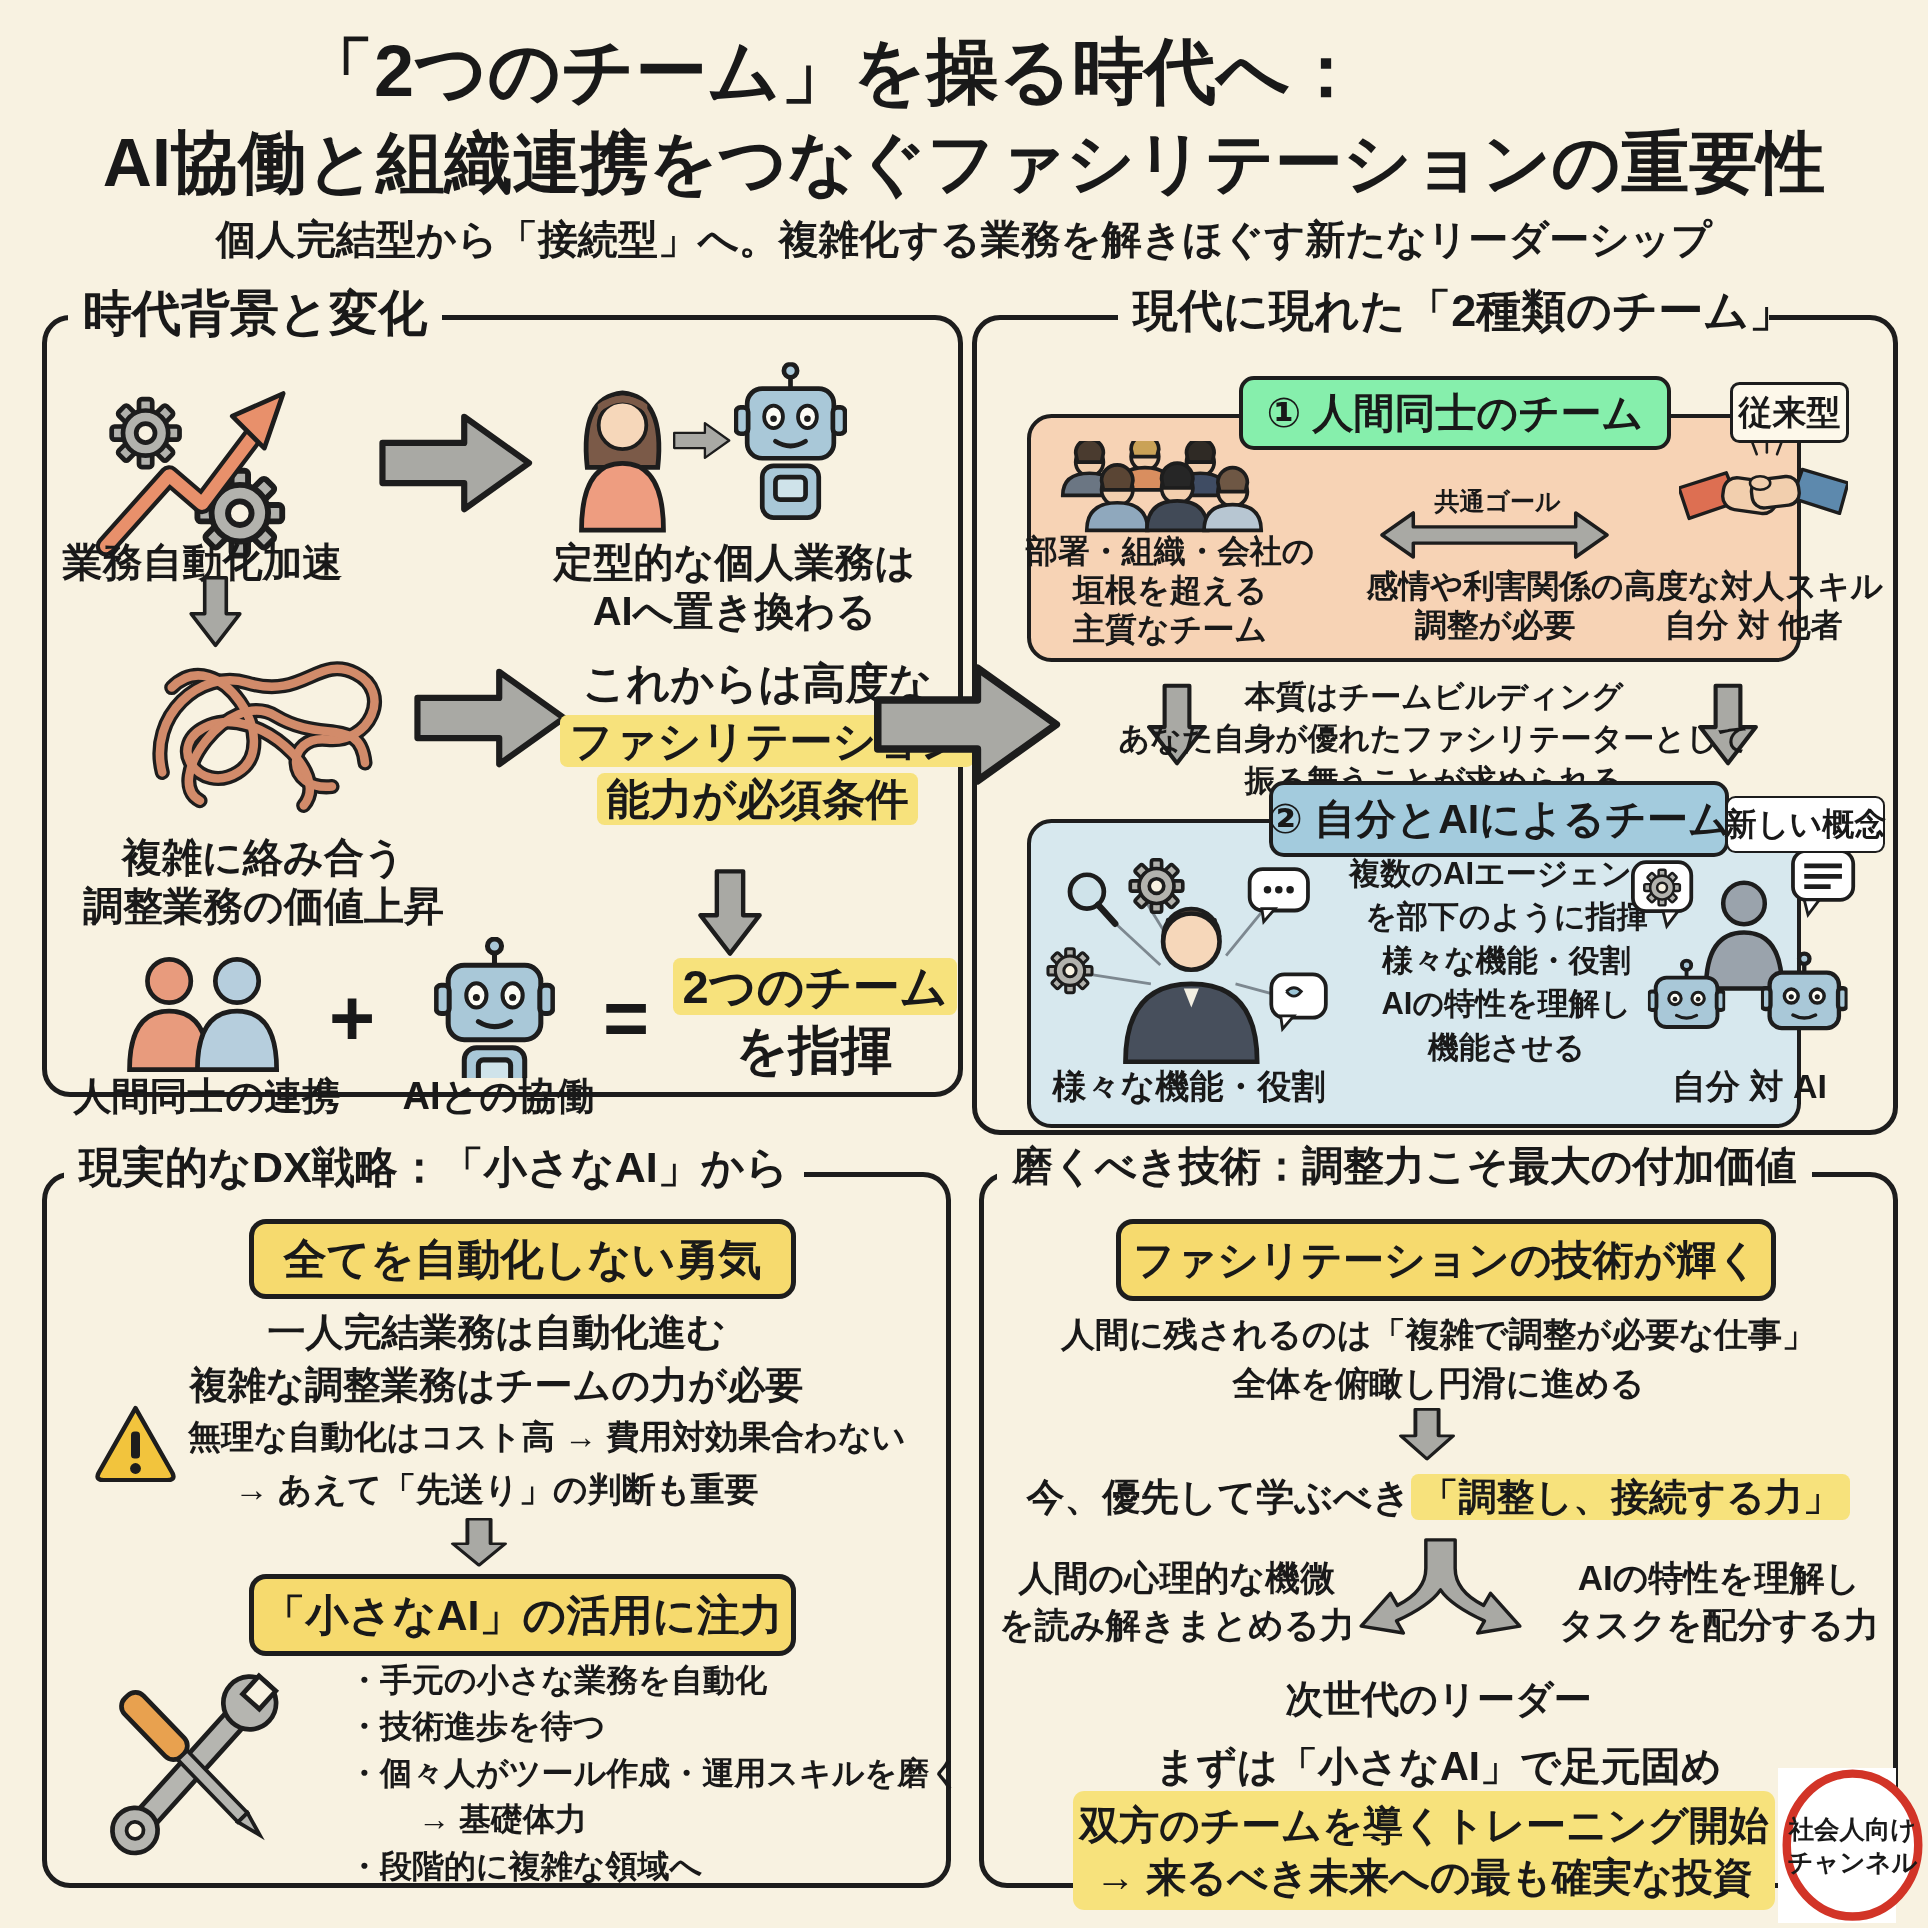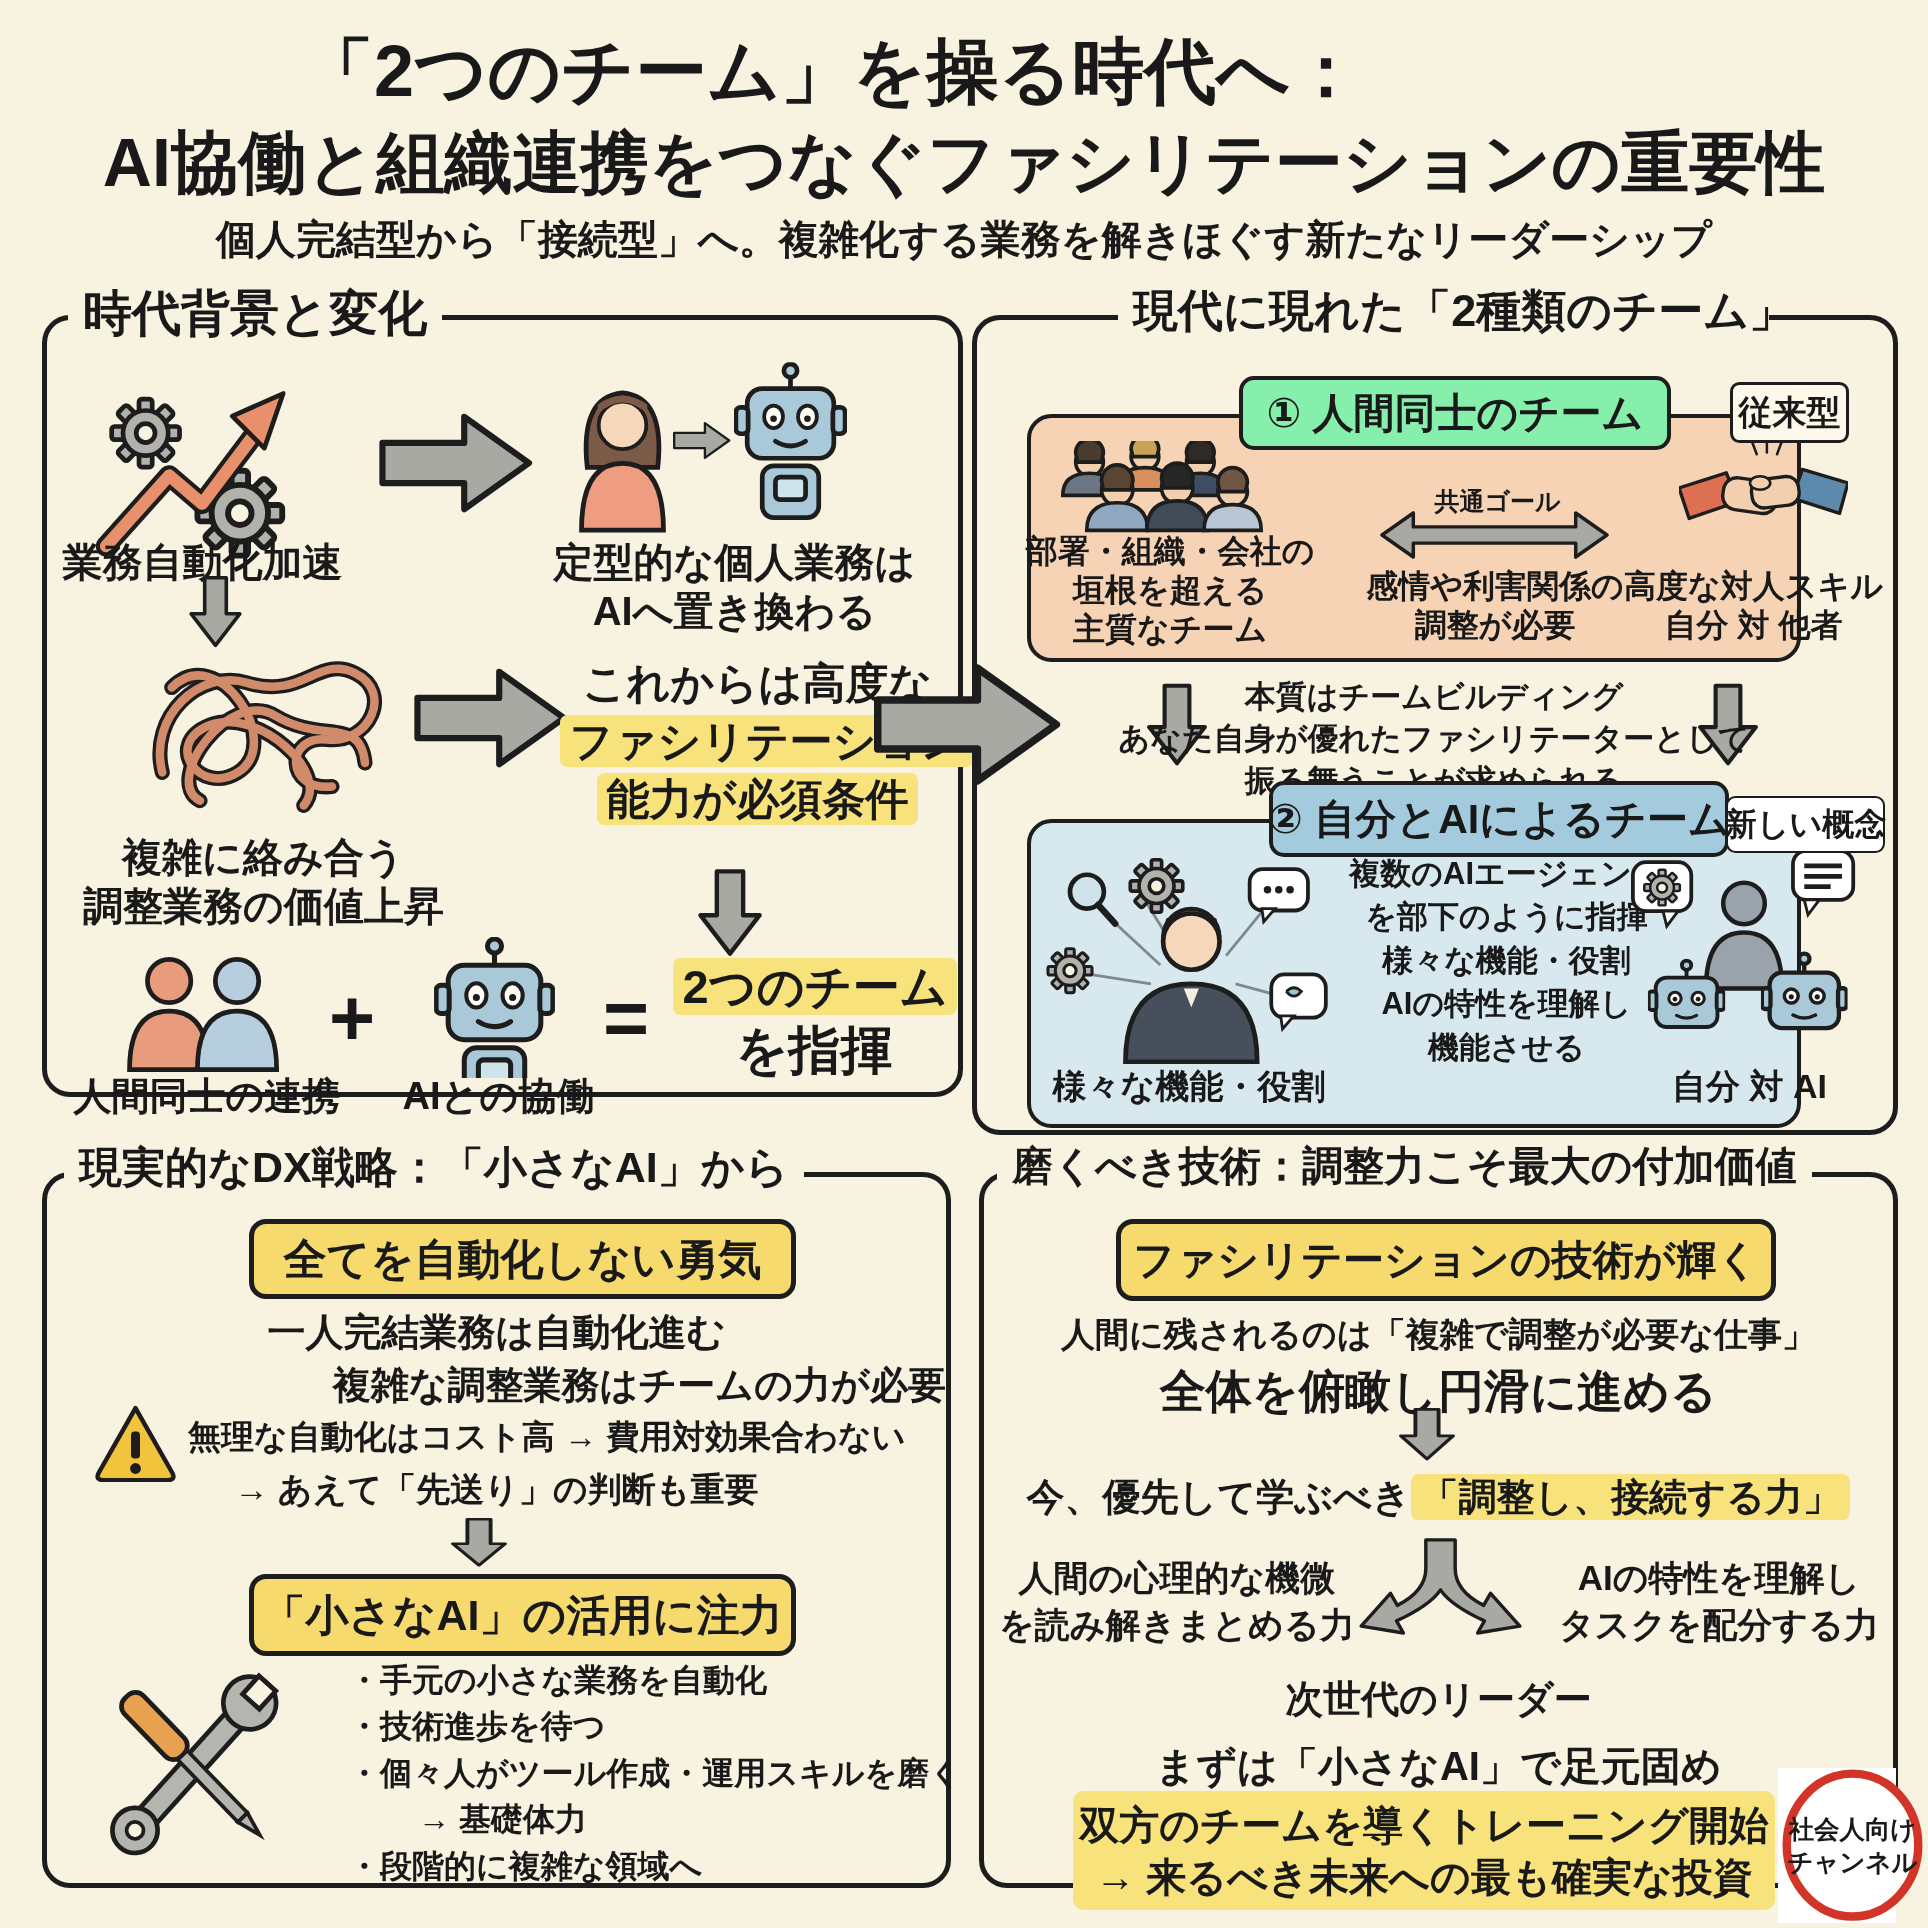--- a/index.html
+++ b/index.html
@@ -333,21 +333,21 @@
     </svg>
     <div class="t ctr" style="left:669px;top:746px;width:207px;font-size:34px;z-index:2;">自分 対 AI</div>
   </section>
 
   <section class="panel" style="left:42px;top:1172px;width:899px;height:706px;">
     <div class="panel-title t" style="left:17px;font-size:43px;">現実的なDX戦略：「小さなAI」から</div>
 
     <div class="pill-y t" style="left:202px;top:42px;width:537px;height:70px;font-size:43px;">全てを自動化しない勇気</div>
 
     <div class="t ctr" style="left:0;top:132px;width:899px;font-size:38px;">一人完結業務は自動化進む</div>
-    <div class="t ctr" style="left:0;top:185px;width:899px;font-size:38px;text-align:right;">複雑な調整業務はチームの力が必要</div>
+    <div class="t ctr" style="left:0;top:185px;width:899px;font-size:38px;">複雑な調整業務はチームの力が必要</div>
 
     <svg style="position:absolute;left:45px;top:224px;" width="87" height="81" viewBox="0 0 92 90">
       <path d="M46,8 L87,80 Q91,88 81,88 L11,88 Q1,88 5,80 Z" fill="#f2c43d" stroke="#1d1d1d" stroke-width="5" stroke-linejoin="round"></path>
       <rect x="41" y="34" width="10" height="30" rx="4" fill="#1d1d1d"></rect>
       <circle cx="46" cy="75" r="6" fill="#1d1d1d"></circle>
     </svg>
     <div class="t" style="left:141px;top:240px;font-size:33px;">無理な自動化はコスト高 → 費用対効果合わない</div>
     <div class="t ctr" style="left:0;top:292px;width:899px;font-size:34px;">→ あえて「先送り」の判断も重要</div>
 
     <svg style="position:absolute;left:403px;top:341px;" width="58" height="49" viewBox="0 0 60 80" preserveAspectRatio="none">
@@ -379,21 +379,21 @@
       <div>・段階的に複雑な領域へ</div>
     </div>
   </section>
 
   <section class="panel" style="left:979px;top:1172px;width:909px;height:706px;">
     <div class="panel-title t" style="left:13px;font-size:41px;">磨くべき技術：調整力こそ最大の付加価値</div>
 
     <div class="pill-y t" style="left:132px;top:42px;width:650px;height:72px;font-size:41px;">ファシリテーションの技術が輝く</div>
 
     <div class="t ctr" style="left:0;top:137px;width:909px;font-size:34px;">人間に残されるのは「複雑で調整が必要な仕事」</div>
-    <div class="t ctr" style="left:0;top:186px;width:909px;font-size:46px;">全体を俯瞰し円滑に進める</div>
+    <div class="t ctr" style="left:0;top:186px;width:909px;font-size:34px;">全体を俯瞰し円滑に進める</div>
 
     <svg style="position:absolute;left:414px;top:231px;" width="58" height="53" viewBox="0 0 60 80" preserveAspectRatio="none">
         <use href="#sym-down-arrow" width="60" height="80"></use>
       </svg>
 
     <div class="t ctr" style="left:0;top:297px;width:909px;font-size:38px;">
       <span>今、優先して学ぶべき</span><span class="hl">「調整し、接続する力」</span>
     </div>
 
     <svg style="position:absolute;left:353px;top:358px;" width="207" height="127" viewBox="0 0 240 140">

